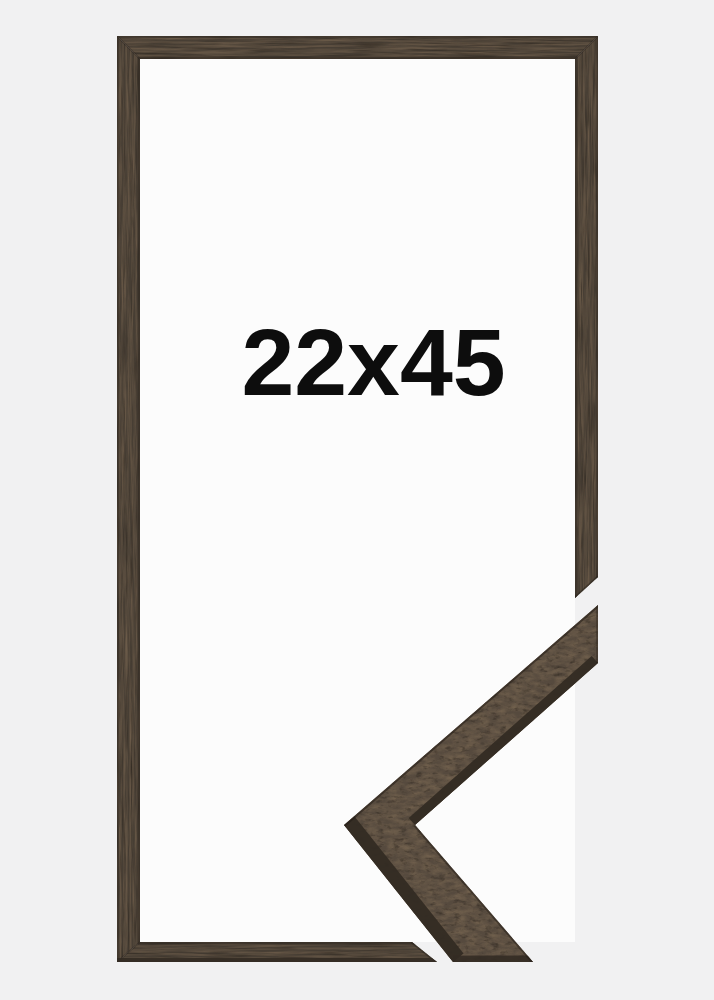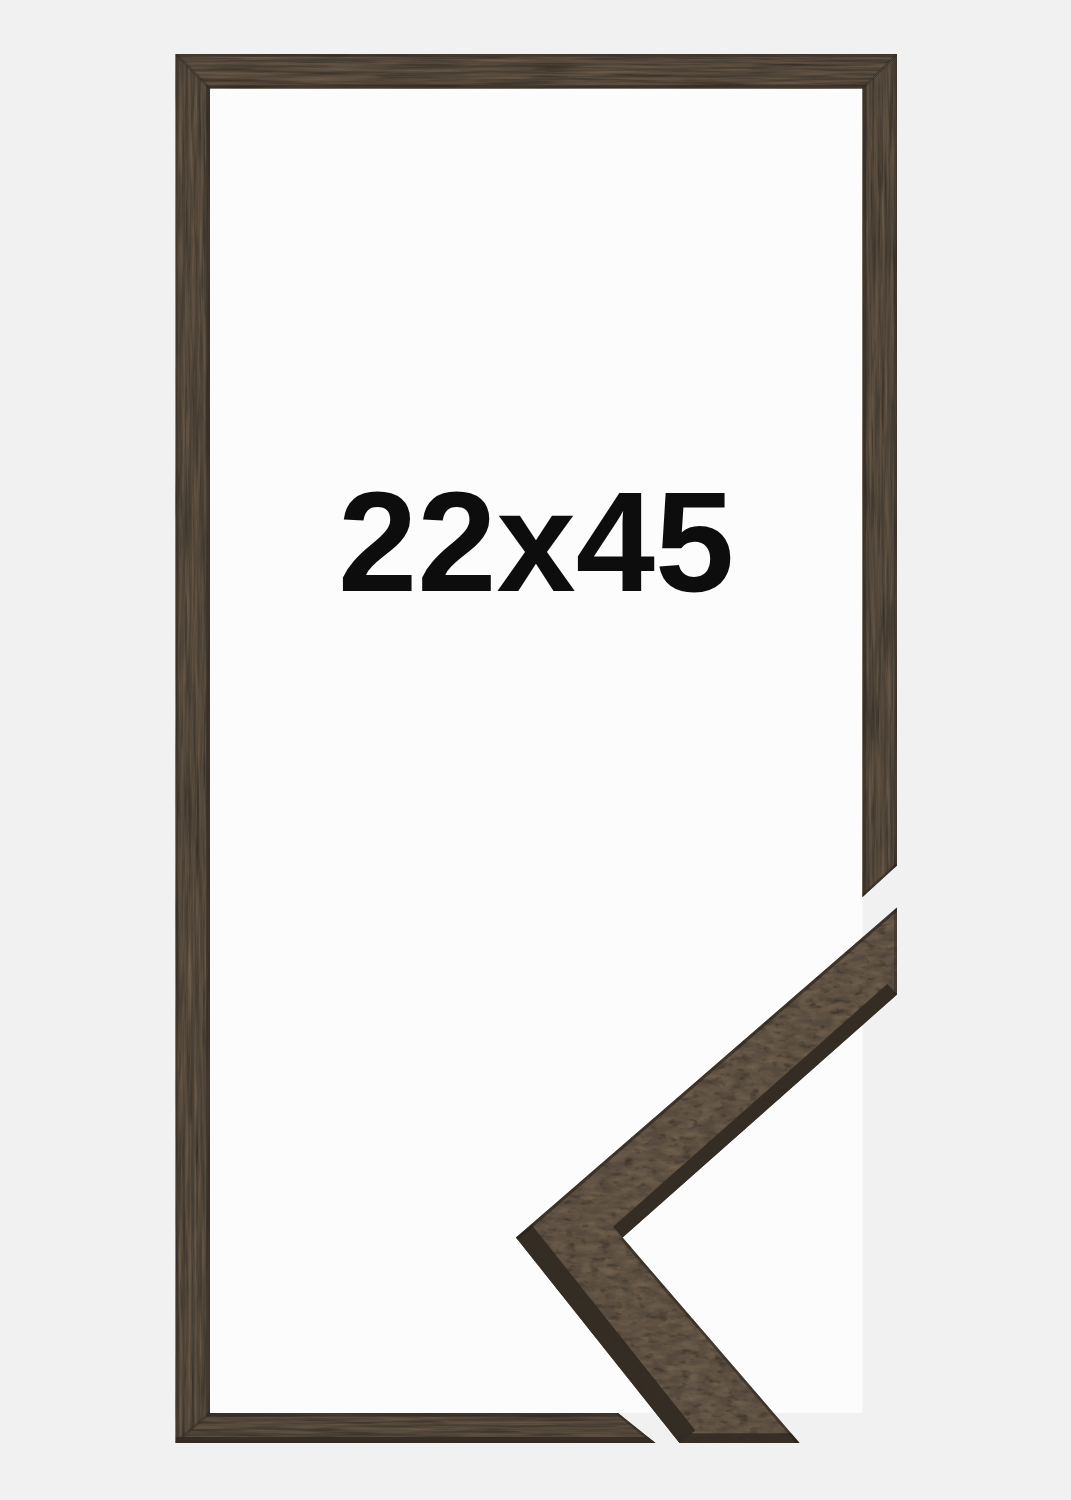--- a/index.html
+++ b/index.html
@@ -17,20 +17,21 @@
   .size-label{
     position:absolute;
     left:140px;top:314px;
     width:435px;height:96px;
     display:flex;align-items:center;justify-content:center;
     font-size:95px;
     font-weight:700;
     letter-spacing:0px;
     color:var(--label-text,#0d0d0d);
     user-select:none;
+    padding-left:16px;
   }
 </style>
 </head>
 <body>
 
 <div class="stage">
 
   <svg width="714" height="1000" viewBox="0 0 714 1000" aria-hidden="true">
     <defs>
 

